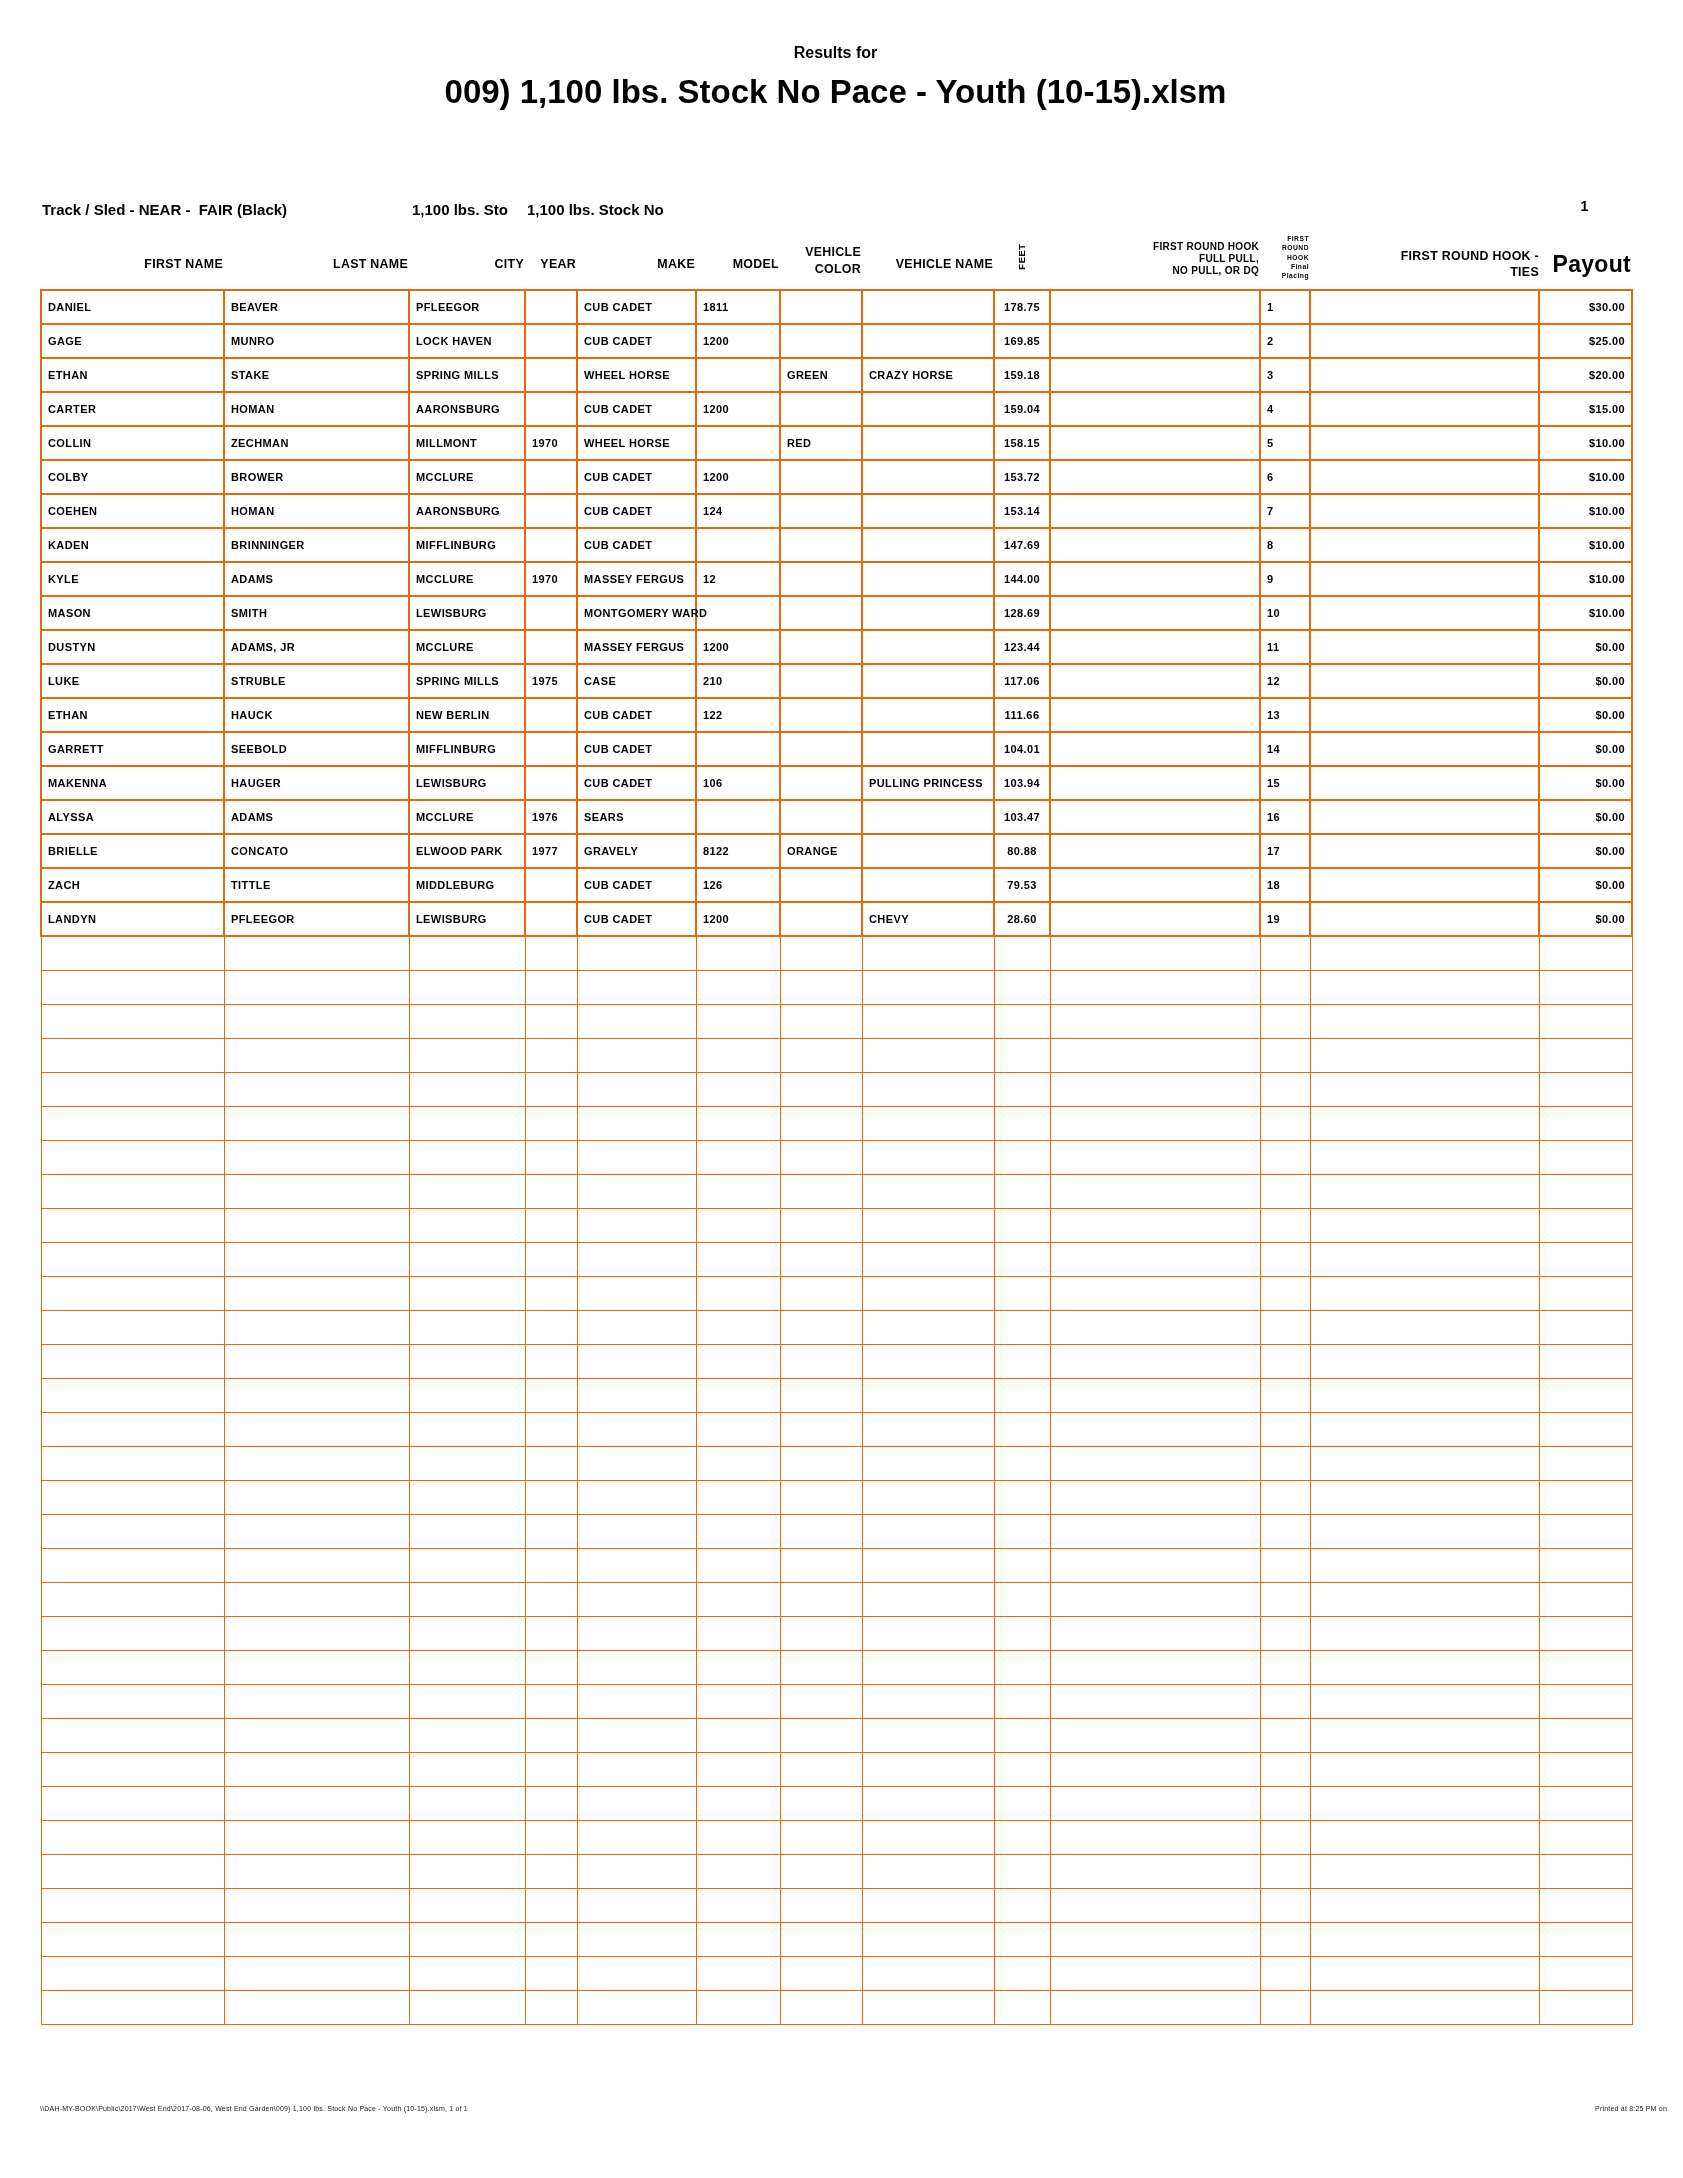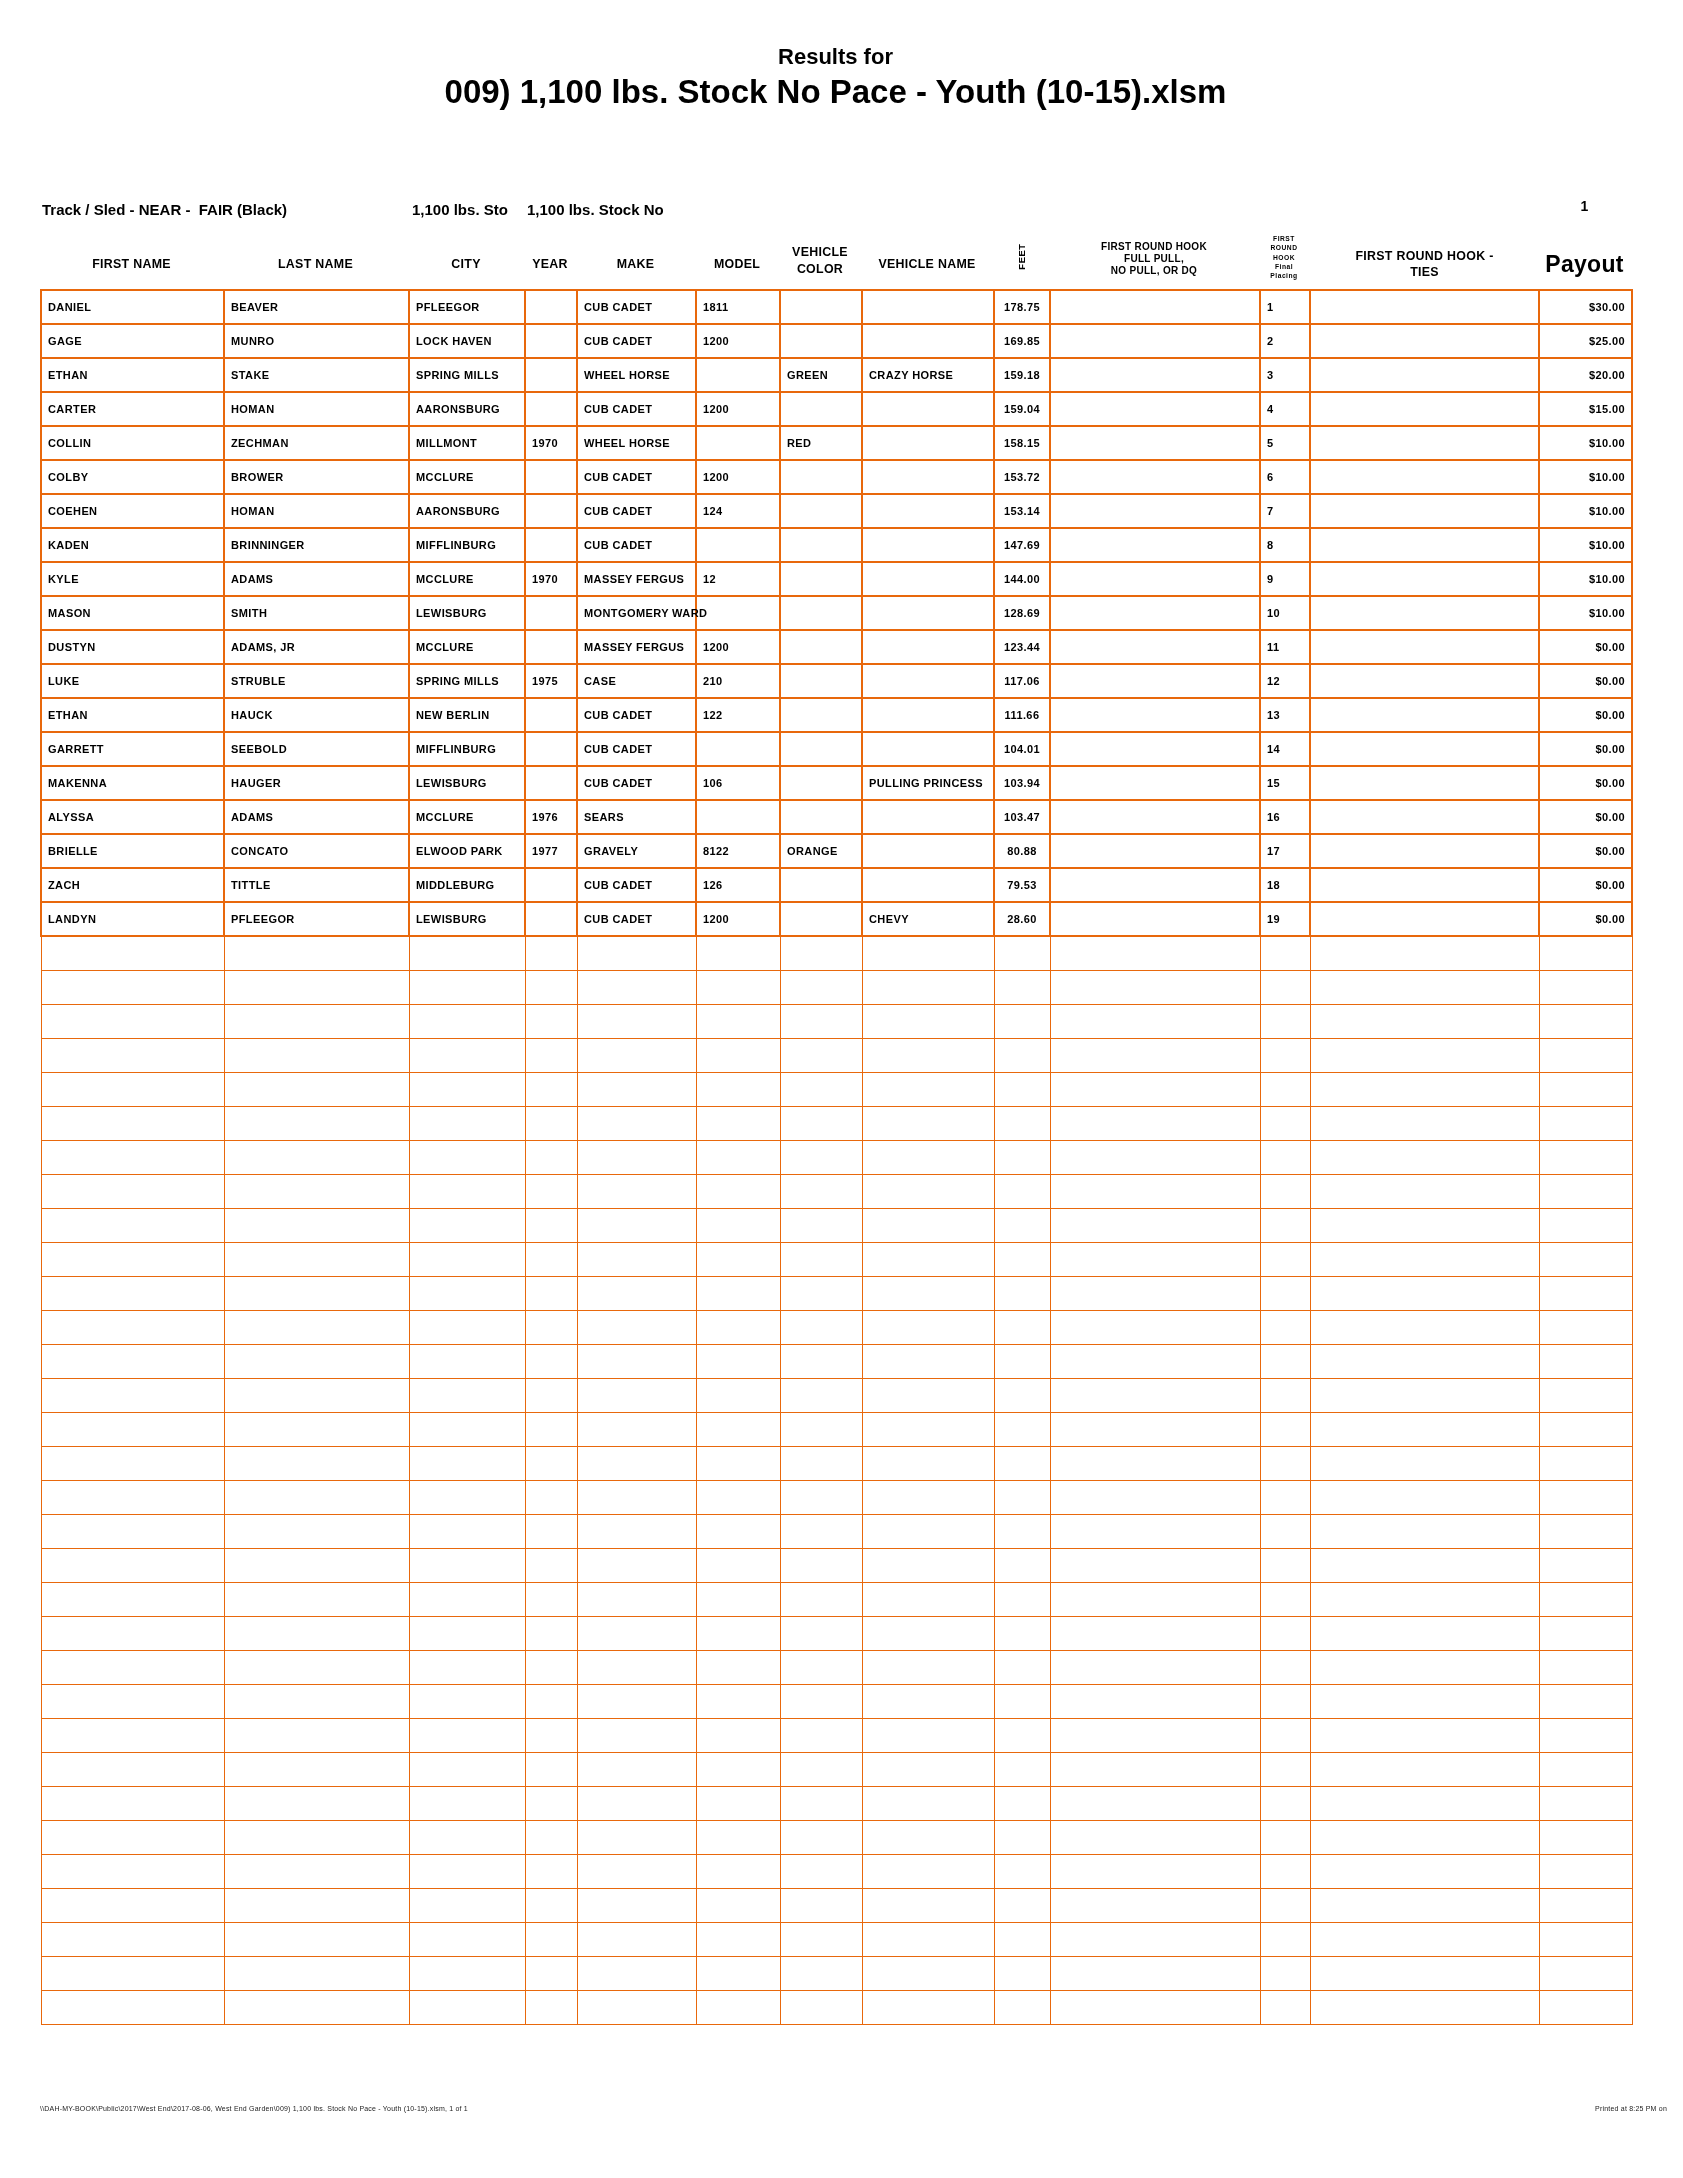--- a/index.html
+++ b/index.html
@@ -3,30 +3,30 @@
 <meta charset="utf-8">
 <style>
   html,body { margin:0; padding:0; background:#ffffff; }
   .page {
     position:relative; width:1683px; height:2178px; background:#ffffff;
     font-family:"Liberation Sans", sans-serif; color:#000; overflow:hidden;
   }
   :root { --orange:#e8680c; }
 
   .title-line { position:absolute; left:0; width:1671px; text-align:center; font-weight:bold; white-space:pre; }
-  .title    { top:44px;  font-size:22px; }
+  .title    { top:44px;  font-size:16px; }
   .subtitle { top:73px;  font-size:33px; }
 
   .meta-text { position:absolute; font-weight:bold; font-size:15px; white-space:pre; }
   .meta-track  { left:42px;  top:201px; }
   .meta-class1 { left:412px; top:201px; }
   .meta-class2 { left:527px; top:201px; }
   .meta-page   { position:absolute; left:1538px; top:198px; width:93px; text-align:center; font-weight:bold; font-size:14px; }
 
-  .hdr { position:absolute; font-weight:bold; text-align:center; white-space:pre-line; font-size:12.4px; letter-spacing:0.3px; }
+  .hdr { position:absolute; font-weight:bold; text-align:right; white-space:pre-line; font-size:12.4px; letter-spacing:0.3px; }
   .hdr-first-name    { left:40px;   width:183px; top:257px; }
   .hdr-last-name     { left:223px;  width:185px; top:257px; }
   .hdr-city          { left:408px;  width:116px; top:257px; }
   .hdr-year          { left:524px;  width:52px;  top:257px; }
   .hdr-make          { left:576px;  width:119px; top:257px; }
   .hdr-model         { left:695px;  width:84px;  top:257px; }
   .hdr-vehicle-color { left:779px;  width:82px;  top:244px; line-height:17px; }
   .hdr-vehicle-name  { left:861px;  width:132px; top:257px; }
   .hdr-feet          { left:993px; width:56px;  top:230px; height:53px; display:flex; align-items:center; justify-content:center; }
   .hdr-feet span     { display:block; transform:rotate(-90deg); font-size:9.4px; letter-spacing:0.6px; }

